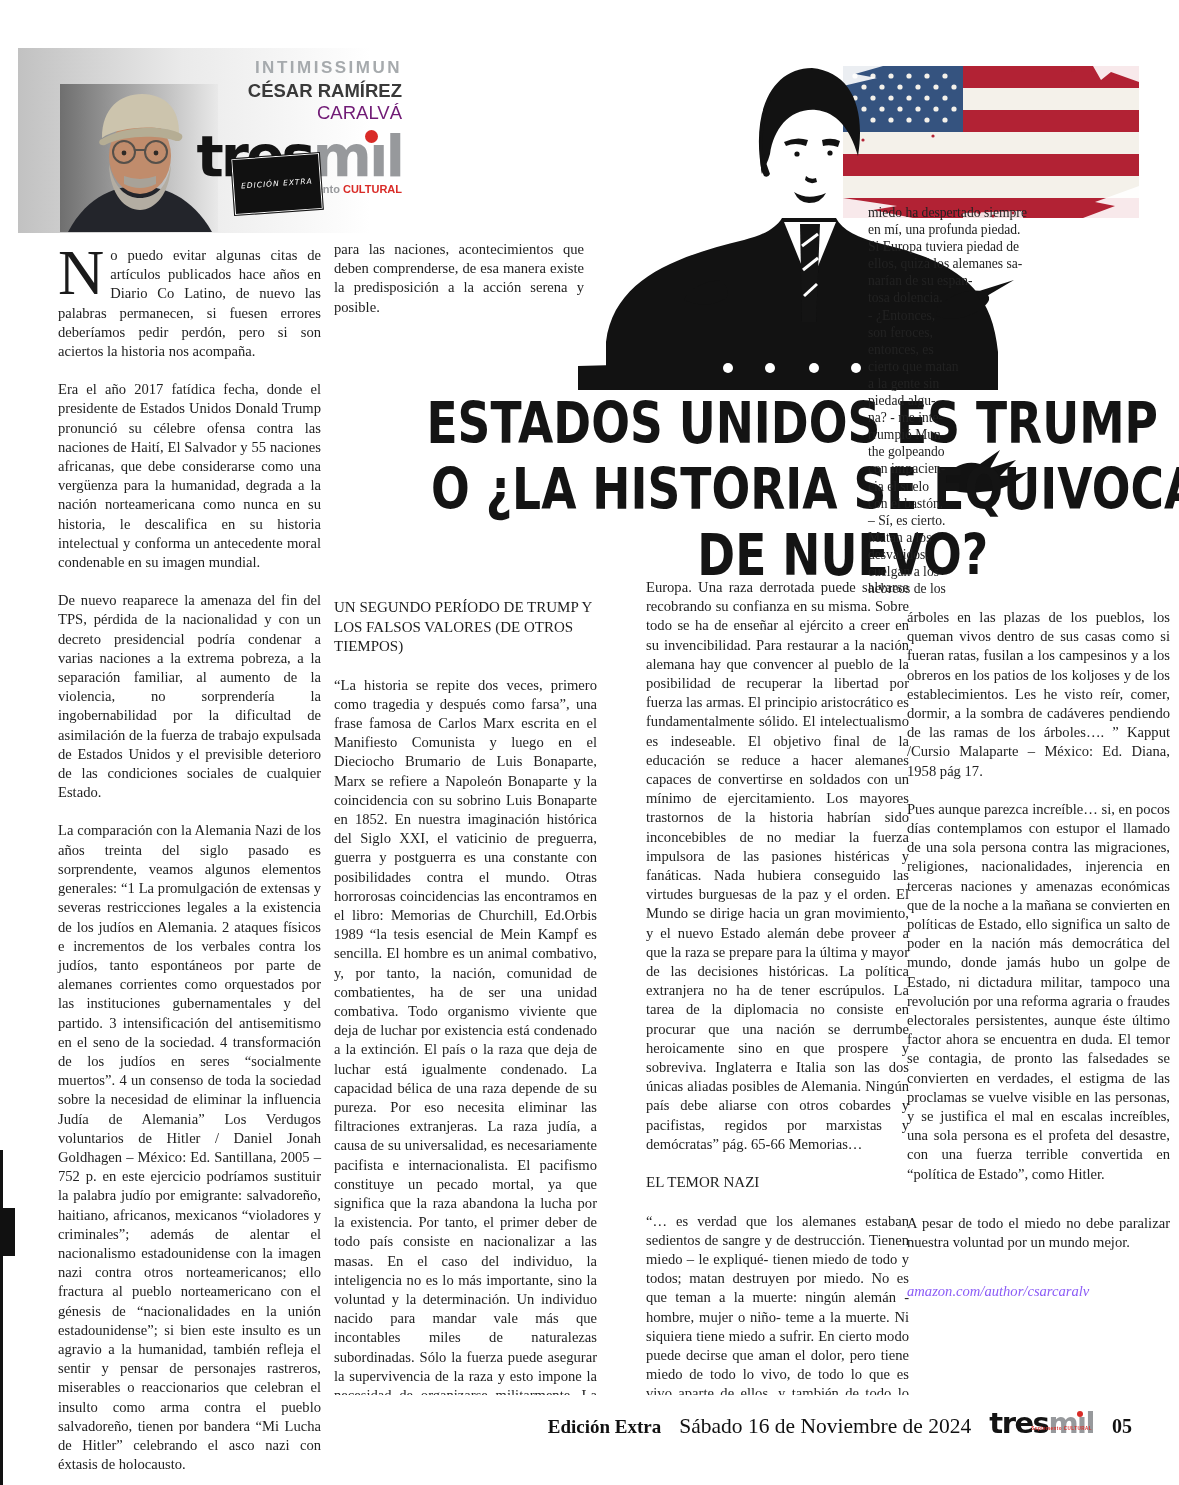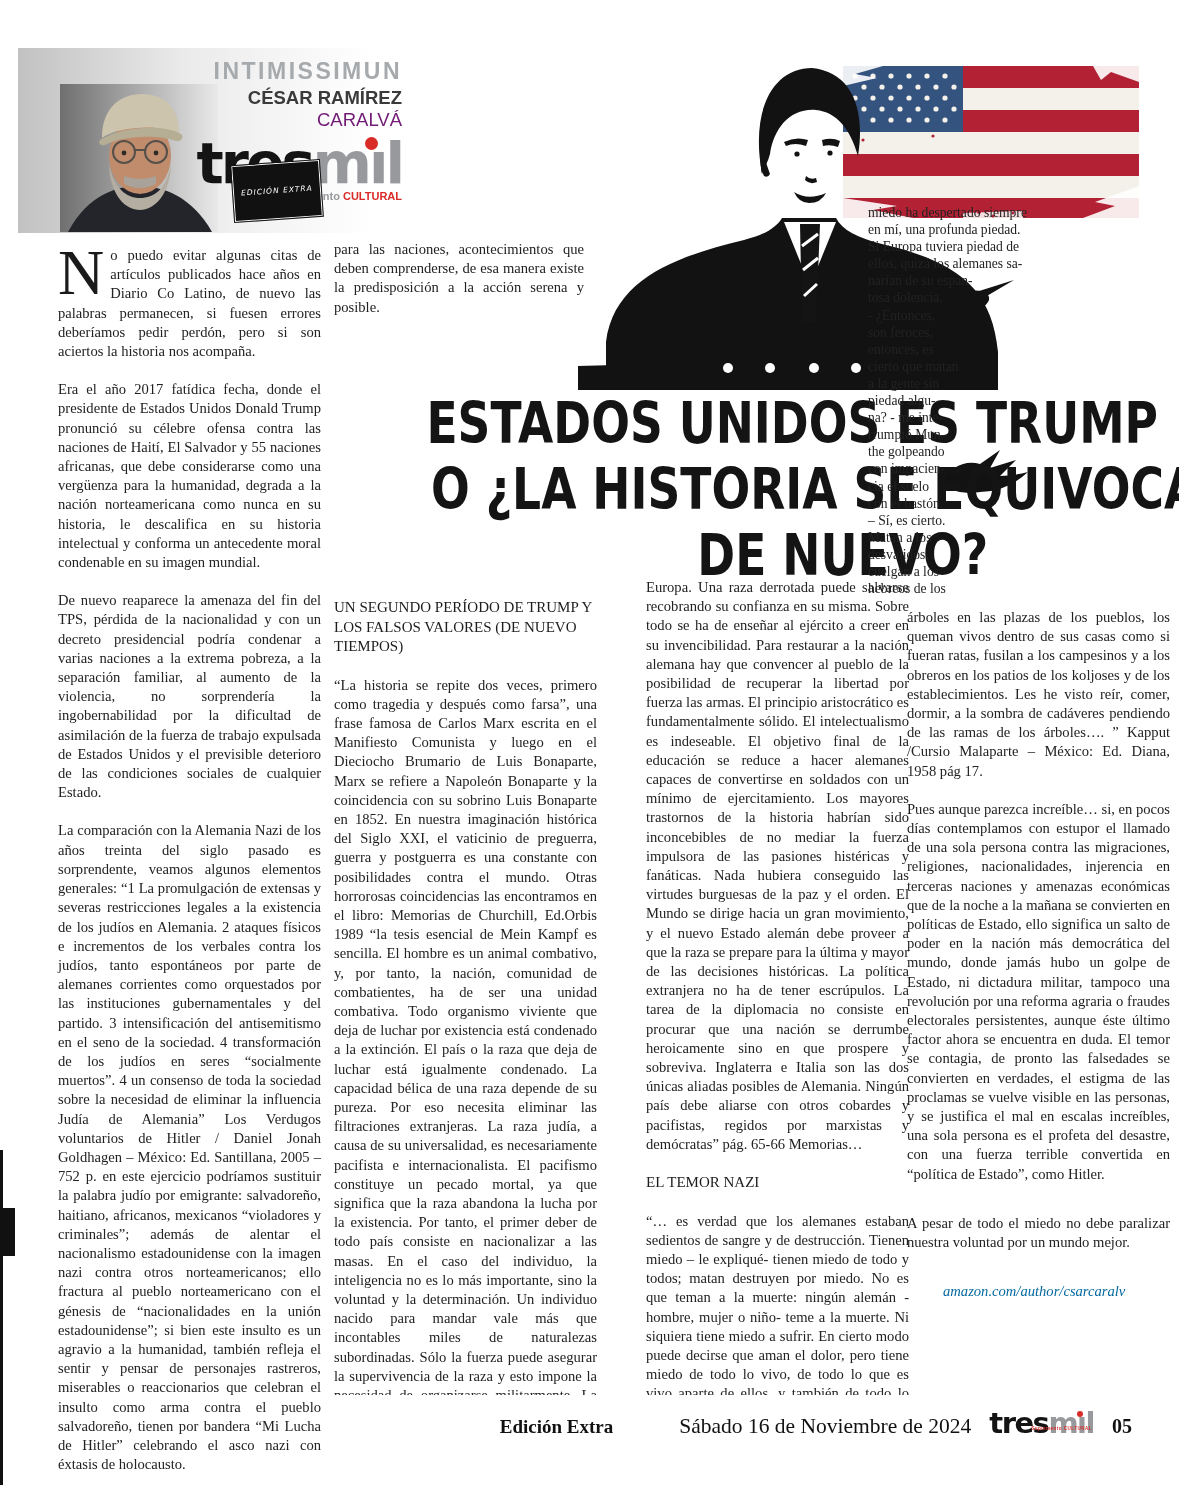--- a/index.html
+++ b/index.html
@@ -4,21 +4,21 @@
 <style>
   html,body{margin:0;padding:0;background:#e9e9e9;}
   #page{position:relative;width:1179px;height:1485px;background:#ffffff;overflow:hidden;
         font-family:"Liberation Serif",serif;color:#222;}
   
   .hdr-grad{position:absolute;left:18px;top:48px;width:470px;height:185px;
     background:linear-gradient(90deg,#8f8f8f 0%,#d9d9d9 35%,rgba(255,255,255,0) 75%);opacity:.55;}
   .author-photo{position:absolute;left:60px;top:84px;width:158px;height:148px;}
   .hdr-stack{position:absolute;left:176px;top:58px;width:226px;text-align:right;
     font-family:"Liberation Sans",sans-serif;}
-  .kicker{font-size:23px;letter-spacing:2.5px;color:#a6aaad;font-weight:bold;}
+  .kicker{font-size:17px;letter-spacing:2.5px;color:#a6aaad;font-weight:bold;}
   .author-line{font-size:18.5px;color:#3a3a3a;margin-top:2px;font-weight:bold;}
   .author-line .b{font-weight:normal;color:#701a75;}
   .logo{position:relative;display:inline-block;margin-top:6px;
     font-family:"DejaVu Sans","Liberation Sans",sans-serif;font-weight:bold;
     font-size:57px;line-height:52px;letter-spacing:-3px;}
   .logo .blk{color:#141414;}
   .logo .gry{color:#97999c;position:relative;}
   .logo .reddot{position:absolute;width:13px;height:13px;border-radius:50%;background:#d92b27;}
   .hdr-logo .reddot{right:24px;top:0px;}
   .ribbon{position:absolute;left:36px;top:26px;background:#111;color:#fff;
@@ -37,25 +37,25 @@
     font-size:57px;line-height:66px;color:#141414;white-space:nowrap;}
   .headline div span{display:inline-block;transform:scaleX(.8);transform-origin:center;}
   
   .col{position:absolute;width:263px;font-size:14.6px;line-height:19.2px;
     text-align:justify;hyphens:auto;}
   .para{margin:0 0 19px 0;}
   .subhead{margin:0 0 19px 0;font-size:15px;line-height:19.5px;text-align:left;color:#1d1d1d;}
   .dropcap{float:left;font-size:64px;line-height:50px;padding:2px 6px 0 0;color:#1a1a1a;}
   .wrap-lines{position:absolute;left:868px;top:204px;width:265px;text-align:left;
     white-space:pre-line;font-size:13.6px;line-height:17.1px;color:#222;}
-  .amz{font-style:italic;color:#0369a1;margin-top:30px;text-align:left;margin-left:36px;}
+  .amz{font-style:italic;color:#8b5cf6;margin-top:30px;text-align:left;}
   
   .footer{position:absolute;top:1404px;right:47px;display:flex;align-items:baseline;gap:18px;}
   .f-ed{font-weight:bold;font-size:19px;color:#111;}
-  .f-date{font-size:21.5px;color:#111;margin-left:48px;}
+  .f-date{font-size:21.5px;color:#111;}
   .f-logo{position:relative;font-family:"DejaVu Sans","Liberation Sans",sans-serif;
     font-weight:bold;font-size:29px;letter-spacing:-1.5px;line-height:26px;text-align:center;}
   .f-logo .reddot{width:6px;height:6px;right:11px;top:1px;}
   .f-tag{position:absolute;right:2px;bottom:-6px;font-size:4.5px;color:#d92b27;
     letter-spacing:.5px;font-family:"Liberation Sans",sans-serif;}
   .f-page{font-weight:bold;font-size:20px;color:#111;}
   
   .edge-strip{position:absolute;left:0;top:1150px;width:3px;height:335px;background:#111;}
   .edge-tab{position:absolute;left:0;top:1208px;width:15px;height:48px;background:#111;}
 </style>
@@ -223,21 +223,21 @@
     <p class="para">De nuevo reaparece la amenaza del fin del TPS, pérdida de la nacionalidad y con un decreto presidencial podría condenar a varias naciones a la extrema pobreza, a la separación familiar, al aumento de la violencia, no sorprendería la ingobernabilidad por la dificultad de asimilación de la fuerza de trabajo expulsada de Estados Unidos y el previsible deterioro de las condiciones sociales de cualquier Estado.</p>
     <p class="para">La comparación con la Alemania Nazi de los años treinta del siglo pasado es sorprendente, veamos algunos elementos generales: “1 La promulgación de extensas y severas restricciones legales a la existencia de los judíos en Alemania. 2 ataques físicos e incrementos de los verbales contra los judíos, tanto espontáneos por parte de alemanes corrientes como orquestados por las instituciones gubernamentales y del partido. 3 intensificación del antisemitismo en el seno de la sociedad. 4 transformación de los judíos en seres “socialmente muertos”. 4 un consenso de toda la sociedad sobre la necesidad de eliminar la influencia Judía de Alemania” Los Verdugos voluntarios de Hitler / Daniel Jonah Goldhagen – México: Ed. Santillana, 2005 – 752 p. en este ejercicio podríamos sustituir la palabra judío por emigrante:  salvadoreño, haitiano, africanos, mexicanos “violadores y criminales”; además de alentar el nacionalismo estadounidense con la imagen nazi contra otros norteamericanos; ello fractura al pueblo norteamericano con el génesis de “nacionalidades en la unión estadounidense”; si bien este insulto es un agravio a la humanidad, también refleja el sentir y pensar de personajes rastreros, miserables o reaccionarios que celebran el insulto como arma contra el pueblo salvadoreño, tienen por bandera “Mi Lucha de Hitler” celebrando el asco nazi con éxtasis de holocausto.</p>
 
   </div>
 
   <div class="col" style="left:334px;top:240px;width:250px;">
     <p class="para">para las naciones, acontecimientos que deben comprenderse, de esa manera existe la predisposición a la acción serena y posible.</p>
   </div>
 
   <div class="col" style="left:334px;top:598px;height:797px;overflow:hidden;">
-    <p class="subhead">UN SEGUNDO PERÍODO DE TRUMP Y LOS FALSOS VALORES (DE NUEVO TIEMPOS)</p>
+    <p class="subhead">UN SEGUNDO PERÍODO DE TRUMP Y LOS FALSOS VALORES (DE OTROS TIEMPOS)</p>
     <p class="para">“La historia se repite dos veces, primero como tragedia y después como farsa”, una frase famosa de Carlos Marx escrita en el Manifiesto Comunista y luego en el Dieciocho Brumario de Luis Bonaparte, Marx se refiere a Napoleón Bonaparte y la coincidencia con su sobrino Luis Bonaparte en 1852. En nuestra imaginación histórica del Siglo XXI, el vaticinio de preguerra, guerra y postguerra es una constante con posibilidades contra el mundo. Otras horrorosas coincidencias las encontramos en el libro: Memorias de Churchill, Ed.Orbis 1989  “la tesis esencial de Mein Kampf es sencilla. El hombre es un animal combativo, y, por tanto, la nación, comunidad de combatientes, ha de ser una unidad combativa. Todo organismo viviente que deja de luchar por existencia está condenado a la extinción. El país o la raza que deja de luchar está igualmente condenado.  La capacidad bélica de una raza depende de su pureza. Por eso necesita eliminar las filtraciones extranjeras. La raza judía, a causa de su universalidad, es necesariamente pacifista e internacionalista. El pacifismo constituye un pecado mortal, ya que significa que la raza abandona la lucha por la existencia. Por tanto, el primer deber de todo país consiste en nacionalizar a las masas. En el caso del individuo, la inteligencia no es lo más importante, sino la voluntad y la determinación. Un individuo nacido para mandar vale más que incontables miles de naturalezas subordinadas. Sólo la fuerza puede asegurar la supervivencia de la raza y esto impone la necesidad de organizarse militarmente. La raza ha de luchar, ya que la que descansa degenera y perece. Si la raza alemana se hubiera unido a tiempo habría sido ya dueña del globo. El Reich debía congregar en su seno a todos los alemanes dispersos por</p>
   </div>
 
   <div class="col" style="left:602px;top:578px;height:817px;overflow:hidden;margin-left:44px;">
     <p class="para">Europa. Una raza derrotada puede salvarse recobrando su confianza en su misma. Sobre todo se ha de enseñar al ejército a creer en su invencibilidad. Para restaurar a la nación alemana hay que convencer al pueblo de la posibilidad de recuperar la libertad por fuerza las armas. El principio aristocrático es fundamentalmente sólido. El intelectualismo es indeseable. El objetivo final de la educación se reduce a hacer alemanes capaces de convertirse en soldados con un mínimo de ejercitamiento. Los mayores trastornos de la historia habrían sido inconcebibles de no mediar la fuerza impulsora de las pasiones histéricas y fanáticas. Nada hubiera conseguido las virtudes burguesas de la paz y el orden. El Mundo se dirige hacia un gran movimiento, y el nuevo Estado alemán debe proveer a que la raza se prepare para la última y mayor de las decisiones históricas. La política extranjera no ha de tener escrúpulos. La tarea de la diplomacia no consiste en procurar que una nación se derrumbe heroicamente sino en que prospere y sobreviva. Inglaterra e Italia son las dos únicas aliadas posibles de Alemania. Ningún país debe aliarse con otros cobardes y pacifistas, regidos por marxistas y demócratas” pág. 65-66 Memorias…</p>
     <p class="subhead">EL TEMOR NAZI</p>
     <p class="para">“… es verdad que los alemanes estaban sedientos de sangre y de destrucción. Tienen miedo – le expliqué- tienen miedo de todo y todos; matan destruyen por miedo. No es que teman a la muerte: ningún alemán -hombre, mujer o niño- teme a la muerte. Ni siquiera tiene miedo a sufrir. En cierto modo puede decirse que aman el dolor, pero tiene miedo de todo lo vivo, de todo lo que es vivo aparte de ellos, y también de todo lo distinto de ellos. El mal de que adolecen es misterioso. Tienen miedo sobre todo de los seres débiles, de los desvalidos, de los enfermos, de las mujeres, de los niños. Tienen miedo de los viejos. Su</p>
   </div>
 
   <div class="wrap-lines">miedo ha despertado siempre

